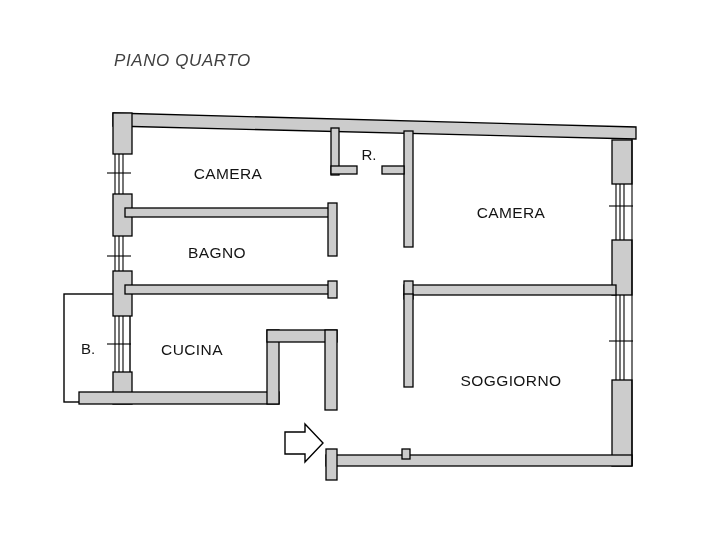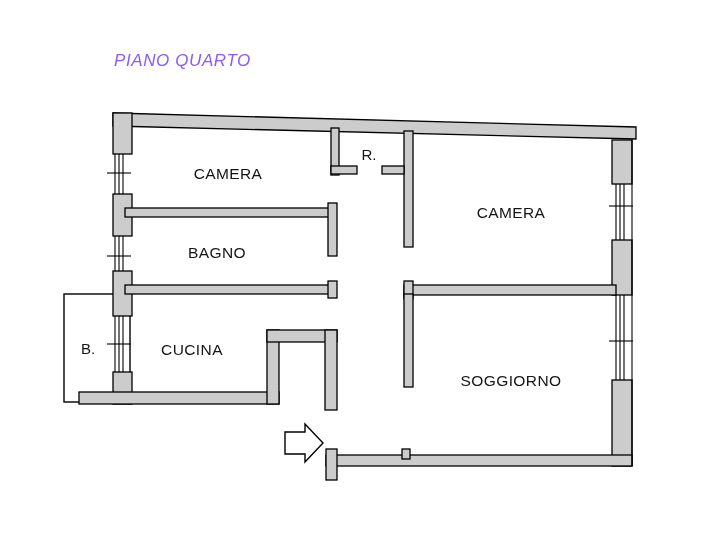--- a/index.html
+++ b/index.html
@@ -21,21 +21,21 @@
     background: #ffffff;
   }
   #plan-title {
     position: absolute;
     left: 114px;
     top: 51px;
     font-family: "Liberation Sans", sans-serif;
     font-style: italic;
     font-size: 17px;
     letter-spacing: 0.6px;
-    color: #8b5cf6;
+    color: #404040;
     white-space: nowrap;
   }
   #floorplan-svg {
     position: absolute;
     left: 0;
     top: 0;
   }
   .room-label {
     font-family: "Liberation Sans", sans-serif;
     font-size: 15.5px;

